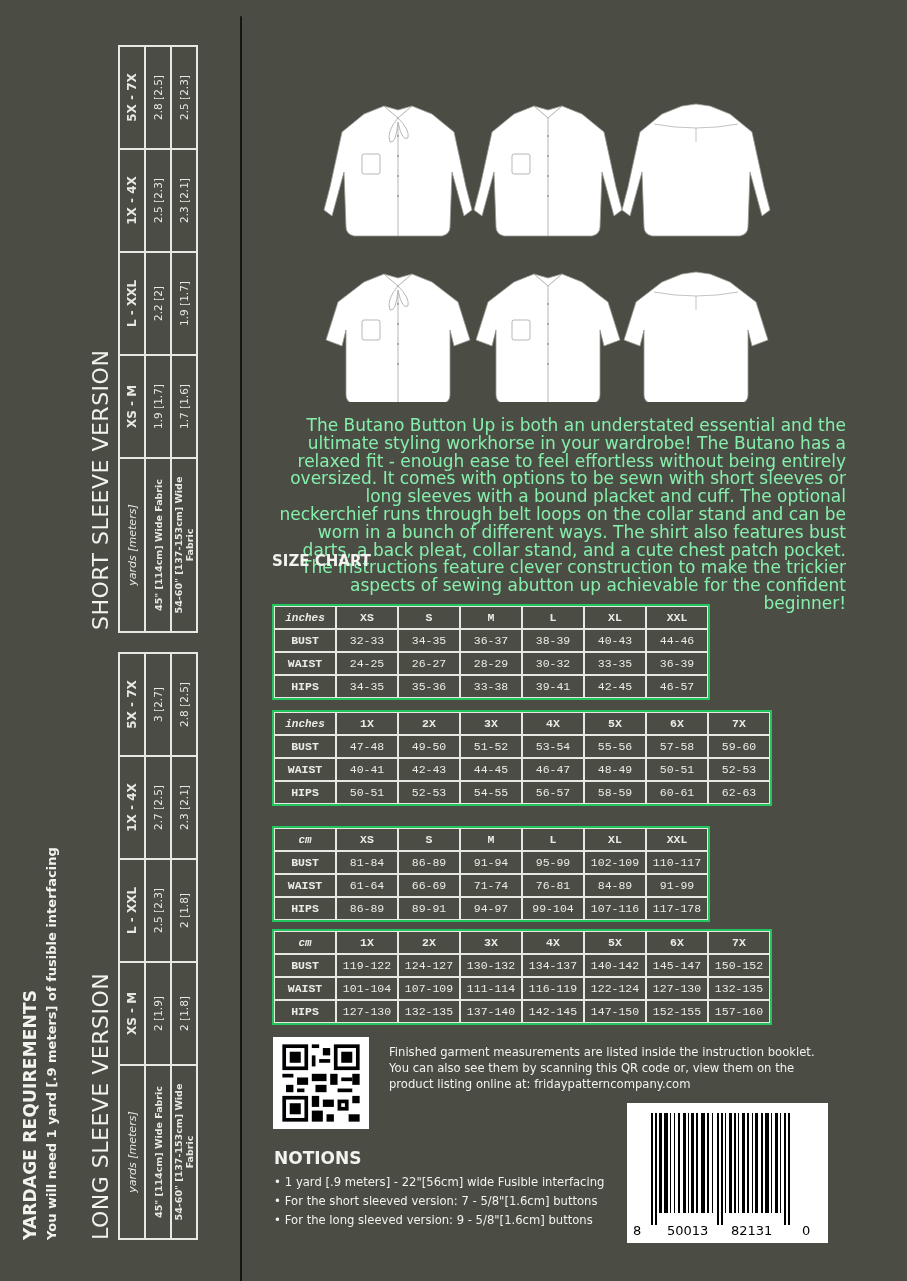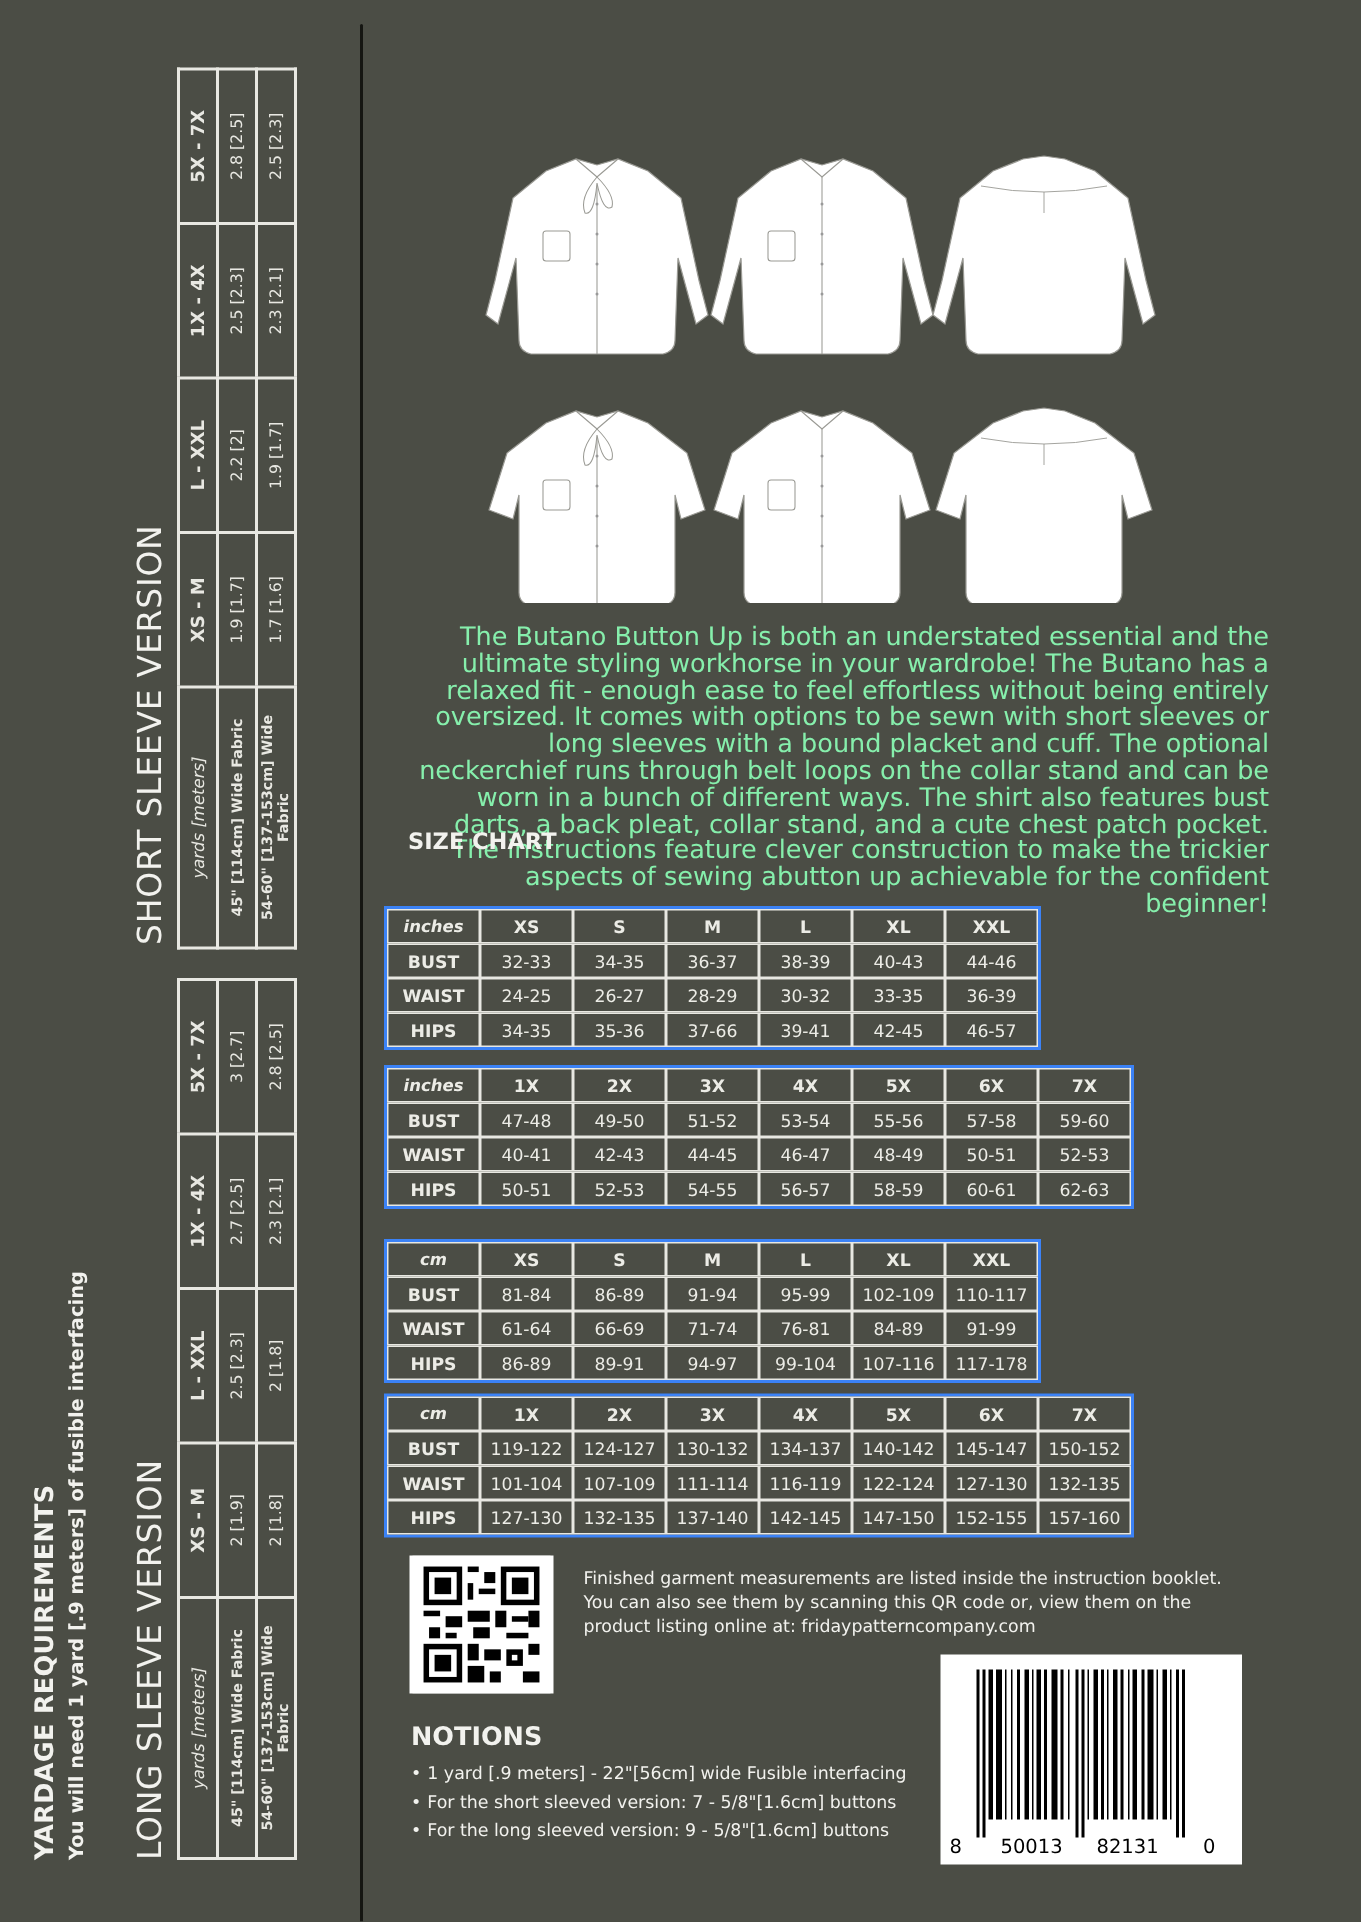--- a/index.html
+++ b/index.html
@@ -11,21 +11,21 @@
   .ytable{position:absolute;top:118px;border-collapse:collapse;border:2px solid #e8e8e2;}
   .ytable td{border:2px solid #e8e8e2;height:24px;padding:0;text-align:center;font-size:10.5px;color:#e8e8e2;}
   .ytable td.lab{width:172px;font-weight:bold;font-size:9.5px;}
   .ytable td.labi{font-style:italic;font-weight:normal;font-size:11px;}
   .ytable td.sz{width:101px;font-weight:bold;font-size:12px;}
   .ytable td.val{width:101px;}
   .divider{position:absolute;left:240px;top:16px;width:2px;height:1265px;background:#151612;border-radius:2px 2px 0 0;}
   .shirts{position:absolute;left:318px;top:92px;width:460px;height:310px;}
   .intro{position:absolute;left:271px;top:417px;width:575px;font-size:17px;line-height:17.8px;color:#86efac;text-align:right;}
   .size-title{position:absolute;left:272px;top:552px;font-weight:bold;font-size:15px;}
-  .stable{position:absolute;left:256px;border-collapse:separate;border-spacing:0;border:2px solid #3b82f6;}
+  .stable{position:absolute;left:272px;border-collapse:separate;border-spacing:0;border:2px solid #22c55e;font-family:Liberation Mono, monospace;}
   .stable td{border:1px solid #e8e8e2;height:21px;padding:0;text-align:center;font-size:11.5px;color:#ecece6;}
   .stable td.rh{width:60px;font-weight:bold;}
   .stable td.unit{font-style:italic;font-size:11px;}
   .stable td.ch{font-weight:bold;margin-top:39px;}
   .stable td.c{width:60px;}
   .qr{position:absolute;left:273px;top:1037px;width:96px;height:92px;background:#fff;}
   .qr-note{position:absolute;left:389px;top:1044px;width:440px;font-size:11.6px;line-height:16px;}
   .barcode{position:absolute;left:627px;top:1103px;width:201px;height:140px;background:#fff;}
   .notions-title{position:absolute;left:274px;top:1148px;font-weight:bold;font-size:17px;text-align:center;}
   .notions{position:absolute;left:274px;top:1173px;margin:0;padding:0;list-style:none;font-size:11.6px;line-height:19px;}
@@ -183,21 +183,21 @@
     <td class="c">26-27</td>
     <td class="c">28-29</td>
     <td class="c">30-32</td>
     <td class="c">33-35</td>
     <td class="c">36-39</td>
   </tr>
   <tr>
     <td class="rh">HIPS</td>
     <td class="c">34-35</td>
     <td class="c">35-36</td>
-    <td class="c">37-66</td>
+    <td class="c">33-38</td>
     <td class="c">39-41</td>
     <td class="c">42-45</td>
     <td class="c">46-57</td>
   </tr>
 </tbody>
   </table>
 
 <table class="stable" style="top:710px;">
   <tbody>
       <tr>

